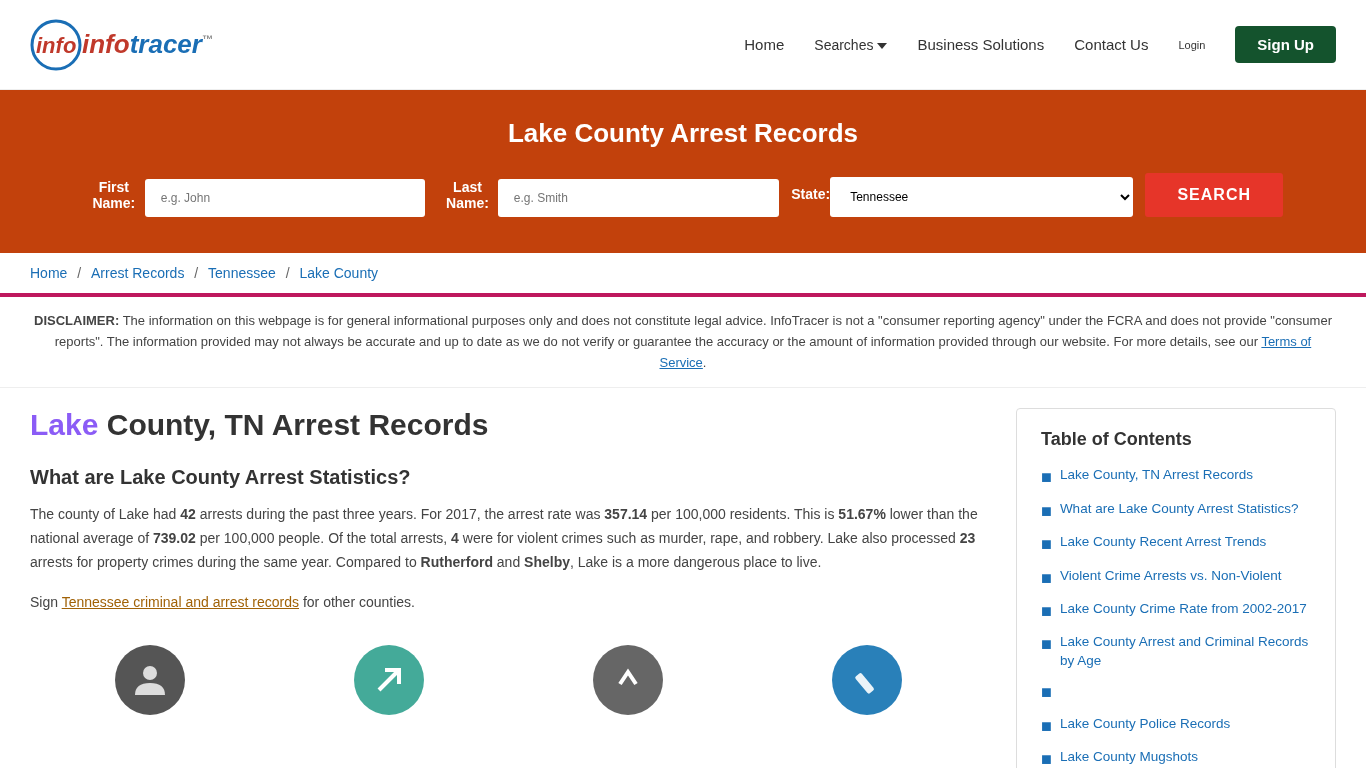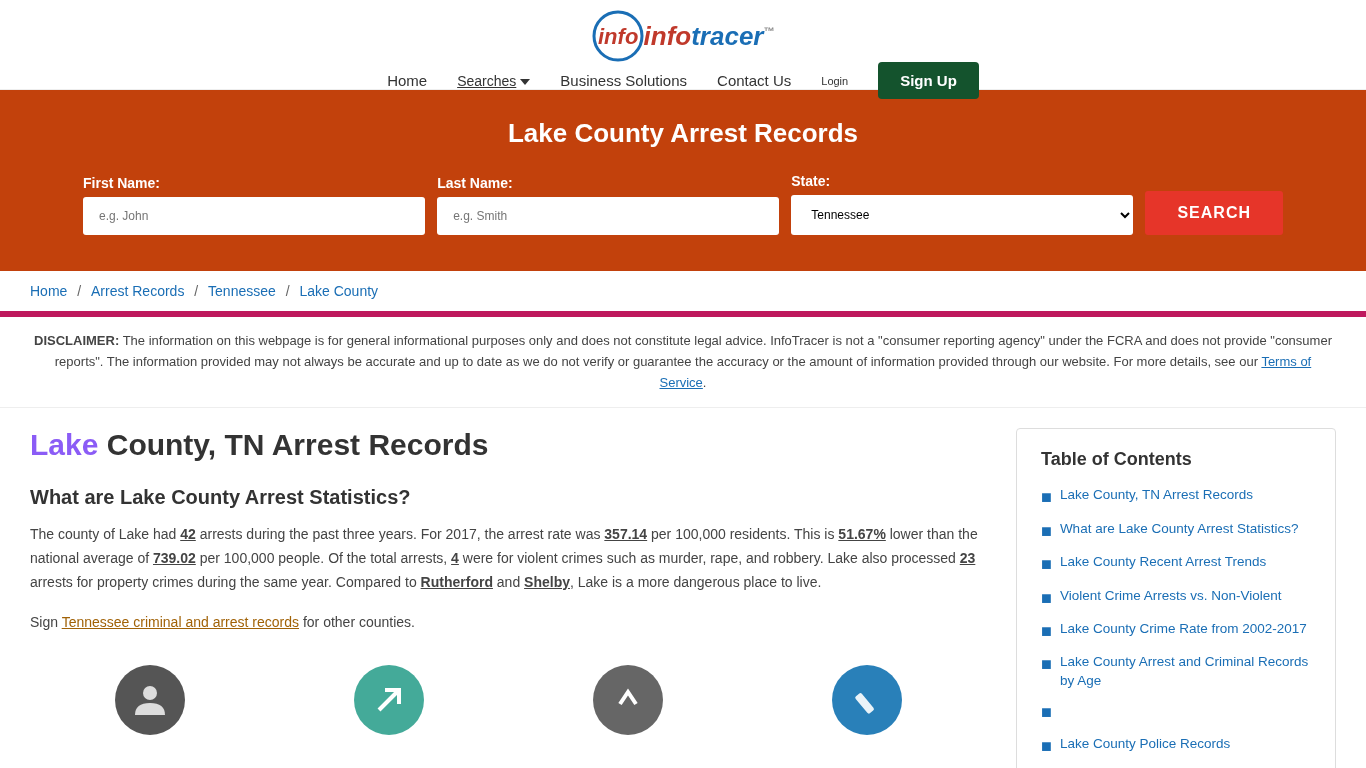--- a/index.html
+++ b/index.html
@@ -7,41 +7,39 @@
 
     
     .header {
       display: flex;
       align-items: center;
       justify-content: space-between;
       padding: 10px 30px;
       background: #fff;
       border-bottom: 1px solid #eee;
       height: 90px;
-      flex-direction: column;
     }
     .logo-area {
       display: flex;
       align-items: center;
     }
     .nav {
       display: flex;
       align-items: center;
       gap: 30px;
     }
     .nav a {
       text-decoration: none;
       color: #333;
       font-size: 15px;
     }
     .nav-searches {
       display: flex;
       align-items: center;
       gap: 4px;
-      text-decoration: underline;
     }
     .nav-btn-login {
       background: none;
       border: none;
       cursor: pointer;
       font-size: 11px;
       color: #333;
     }
     .nav-btn-signup {
       background: #14532d;
@@ -76,60 +74,60 @@
     }
     .search-form {
       display: flex;
       align-items: flex-end;
       gap: 12px;
       max-width: 1200px;
       margin: 0 auto;
     }
     .form-group {
       display: flex;
-      flex-direction: column;
+      flex-direction: row;
       align-items: flex-start;
     }
     .form-group label {
       color: #fff;
       font-size: 14px;
       margin-bottom: 6px;
       font-weight: bold;
     }
     .form-group input, .form-group select {
       padding: 12px 16px;
       font-size: 12px;
       border: none;
       border-radius: 3px;
       outline: none;
     }
     .form-group.first-name { flex: 1; }
     .form-group.first-name input { width: 100%; }
     .form-group.last-name { flex: 1; }
     .form-group.last-name input { width: 100%; }
-    .form-group.state { flex: 1; }
+    .form-group.state { flex: 1; align-items: center; }
     .form-group.state select { width: 100%; background: #fff; }
     .search-btn {
       background: #e63529;
       color: #fff;
       border: none;
       padding: 13px 32px;
       font-size: 16px;
       font-weight: bold;
       border-radius: 3px;
       cursor: pointer;
       letter-spacing: 1px;
       white-space: nowrap;
     }
 
     
     .breadcrumb {
       padding: 12px 30px;
       background: #fff;
-      border-bottom: 6px solid #be185d;
+      border-bottom: 4px solid #be185d;
       font-size: 14px;
     }
     .breadcrumb a { color: #1a6eb5; text-decoration: none; }
     .breadcrumb span { color: #666; margin: 0 6px; }
 
     
     .disclaimer {
       background: #fff;
       padding: 14px 30px;
       font-size: 13px;
@@ -171,21 +169,21 @@
     .content-left p {
       font-size: 14px;
       line-height: 1.7;
       color: #444;
       margin-bottom: 16px;
     }
     .content-left p a {
       color: #a16207;
       text-decoration: underline;
     }
-    .content-left strong { font-weight: bold; text-decoration: underline; }
+    .content-left strong { font-weight: bold; }
 
     
     .icons-row {
       display: flex;
       gap: 0;
       margin-top: 20px;
     }
     .icon-item {
       flex: 1;
       text-align: center;

